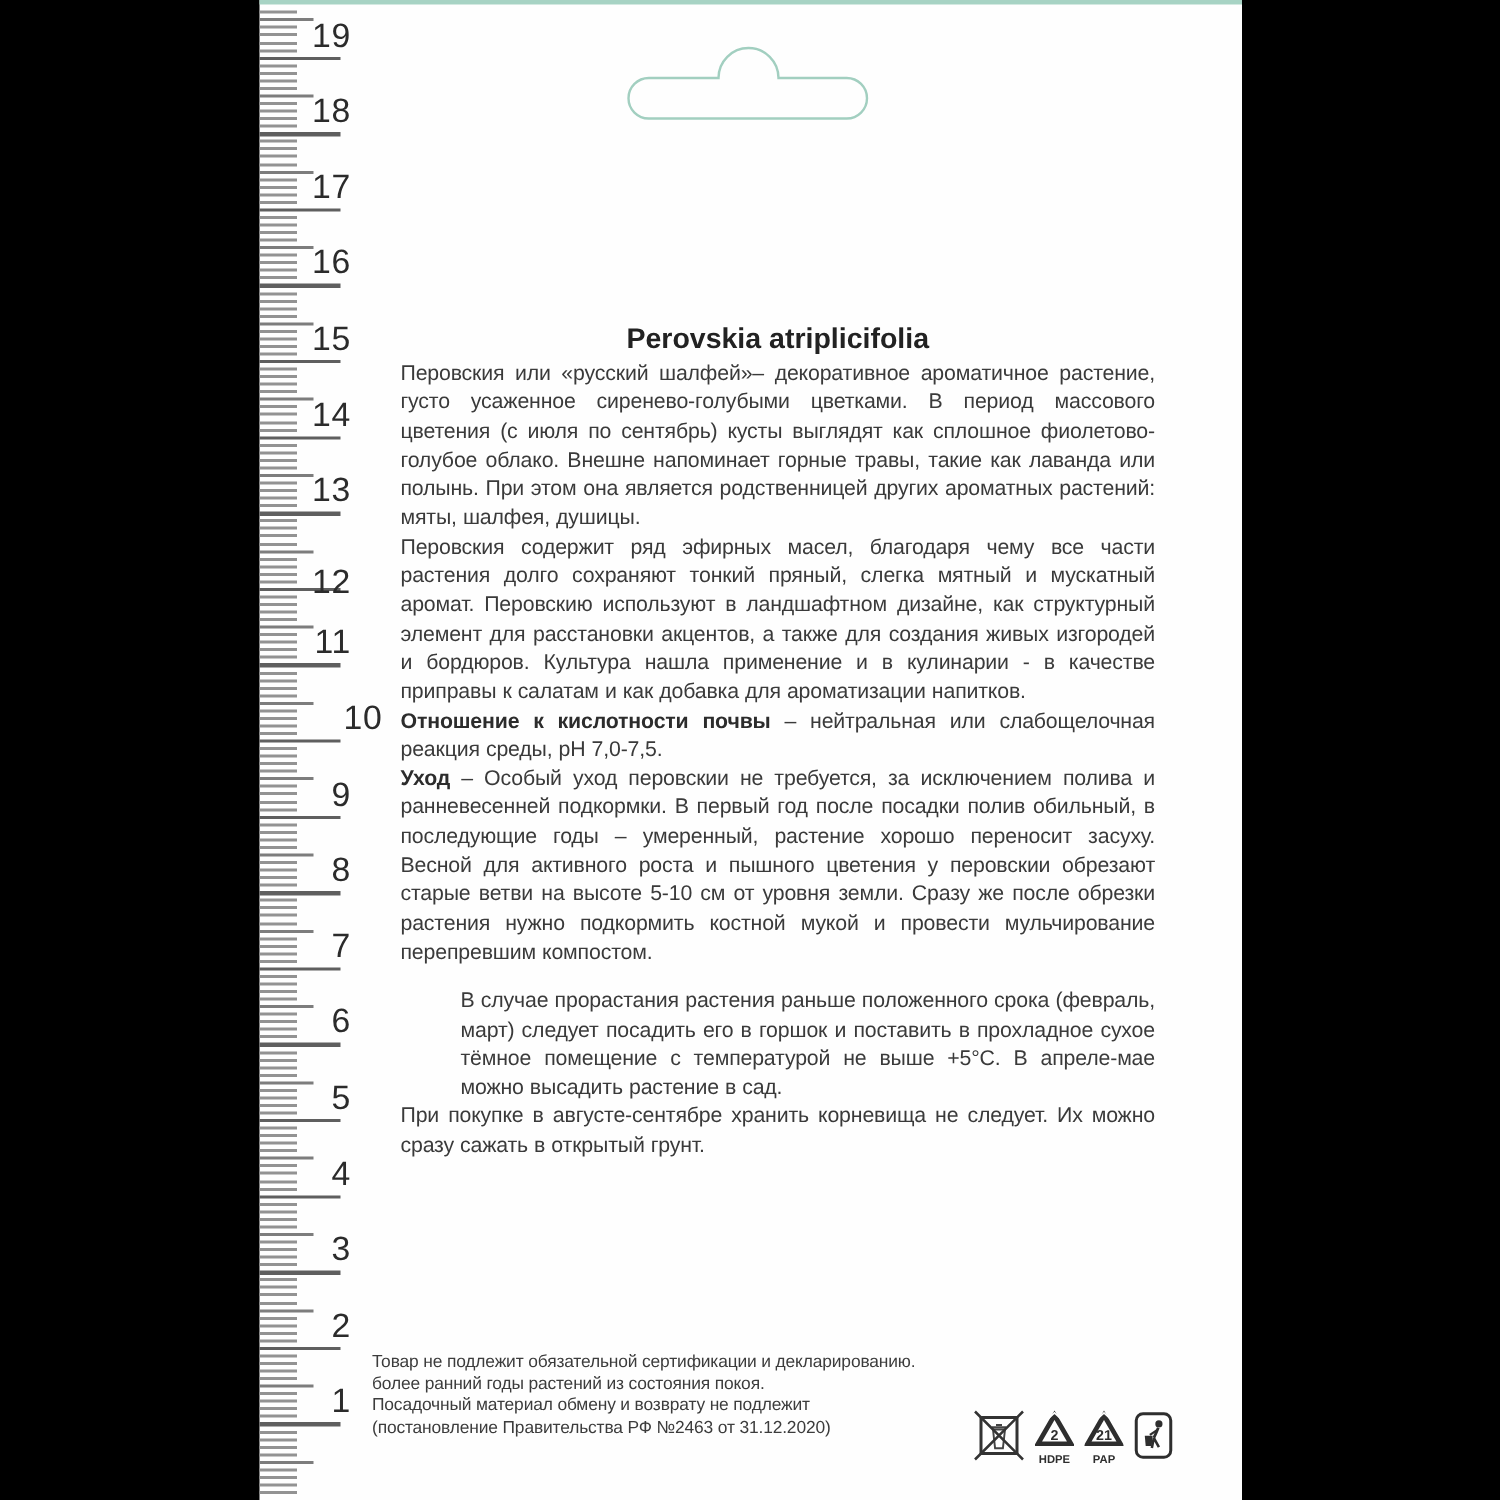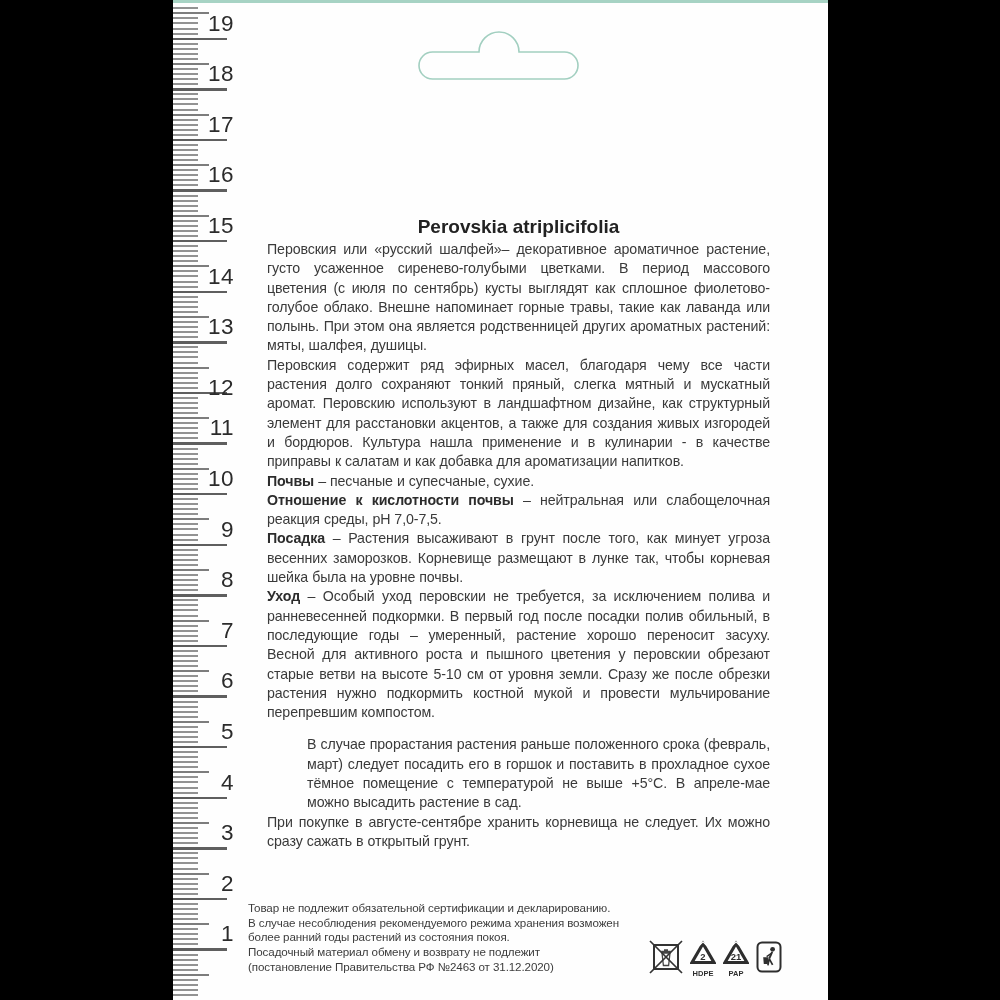--- a/index.html
+++ b/index.html
@@ -172,21 +172,21 @@
       <div class="tick tick-mm" style="top: 538.6px;"></div>
       <div class="tick tick-mm" style="top: 533.54px;"></div>
       <div class="tick tick-mm" style="top: 528.48px;"></div>
       <div class="tick tick-mm" style="top: 523.42px;"></div>
       <div class="tick tick-half" style="top: 518.36px;"></div>
       <div class="tick tick-mm" style="top: 513.3px;"></div>
       <div class="tick tick-mm" style="top: 508.24px;"></div>
       <div class="tick tick-mm" style="top: 503.18px;"></div>
       <div class="tick tick-mm" style="top: 498.12px;"></div>
       <div class="tick tick-cm" style="top: 493.06px;"></div>
-      <div class="ruler-num" style="top: 466.06px;">10</div>
+      <div class="ruler-num" style="top: 466.06px; padding-left: 21px;">10</div>
       <div class="tick tick-mm" style="top: 488px;"></div>
       <div class="tick tick-mm" style="top: 482.94px;"></div>
       <div class="tick tick-mm" style="top: 477.88px;"></div>
       <div class="tick tick-mm" style="top: 472.82px;"></div>
       <div class="tick tick-half" style="top: 467.76px;"></div>
       <div class="tick tick-mm" style="top: 462.7px;"></div>
       <div class="tick tick-mm" style="top: 457.64px;"></div>
       <div class="tick tick-mm" style="top: 452.58px;"></div>
       <div class="tick tick-mm" style="top: 447.52px;"></div>
       <div class="tick tick-cm" style="top: 442.46px;"></div>
@@ -286,32 +286,29 @@
       <div class="tick tick-half" style="top: 12.36px;"></div>
       <div class="tick tick-mm" style="top: 7.3px;"></div>
     </div>
 
   <div class="text-col">
     <div class="latin-title">Perovskia atriplicifolia</div>
 
     <p>Перовския или «русский шалфей»– декоративное ароматичное растение, густо усаженное сиренево-голубыми цветками. В период массового цветения (с июля по сентябрь) кусты выглядят как сплошное фиолетово-голубое облако. Внешне напоминает горные травы, такие как лаванда или полынь. При этом она является родственницей других ароматных растений: мяты, шалфея, душицы.</p>
     <p>Перовския содержит ряд эфирных масел, благодаря чему все части растения долго сохраняют тонкий пряный, слегка мятный и мускатный аромат. Перовскию используют в ландшафтном дизайне, как структурный элемент для расстановки акцентов, а также для создания живых изгородей и бордюров. Культура нашла применение и в кулинарии - в качестве приправы к салатам и как добавка для ароматизации напитков.</p>
 
-    <p><b>Почвы</b> <span>– песчаные и супесчаные, сухие.</span></p>
     <p><b>Отношение к кислотности почвы</b> <span>– нейтральная или слабощелочная реакция среды, pH 7,0-7,5.</span></p>
-    <p><b>Посадка</b> <span>– Растения высаживают в грунт после того, как минует угроза весенних заморозков. Корневище размещают в лунке так, чтобы корневая шейка была на уровне почвы.</span></p>
     <p><b>Уход</b> <span>– Особый уход перовскии не требуется, за исключением полива и ранневесенней подкормки. В первый год после посадки полив обильный, в последующие годы – умеренный, растение хорошо переносит засуху. Весной для активного роста и пышного цветения у перовскии обрезают старые ветви на высоте 5-10 см от уровня земли. Сразу же после обрезки растения нужно подкормить костной мукой и провести мульчирование перепревшим компостом.</span></p>
 
     <p class="gap-before">В случае прорастания растения раньше положенного срока (февраль, март) следует посадить его в горшок и поставить в прохладное сухое тёмное помещение с температурой не выше +5°С. В апреле-мае можно высадить растение в сад.</p>
     <p>При покупке в августе-сентябре хранить корневища не следует. Их можно сразу сажать в открытый грунт.</p>
   </div>
 
   <div class="legal">
     <div>Товар не подлежит обязательной сертификации и декларированию.</div>
-    <div>В случае несоблюдения рекомендуемого режима хранения возможен</div>
     <div>более ранний годы растений из состояния покоя.</div>
     <div>Посадочный материал обмену и возврату не подлежит</div>
     <div>(постановление Правительства РФ №2463 от 31.12.2020)</div>
   </div>
 
   <div class="icons-row">
 
     <svg width="34" height="34" viewBox="0 0 34 34">
       <rect x="5" y="5" width="24" height="24" fill="none" stroke="#333" stroke-width="2"></rect>
       <path d="M12.2,11.5 h9.6 M15,10 h4 M13,13 h8 l-1.4,12.5 h-5.2 Z" fill="none" stroke="#444" stroke-width="1.3"></path>

